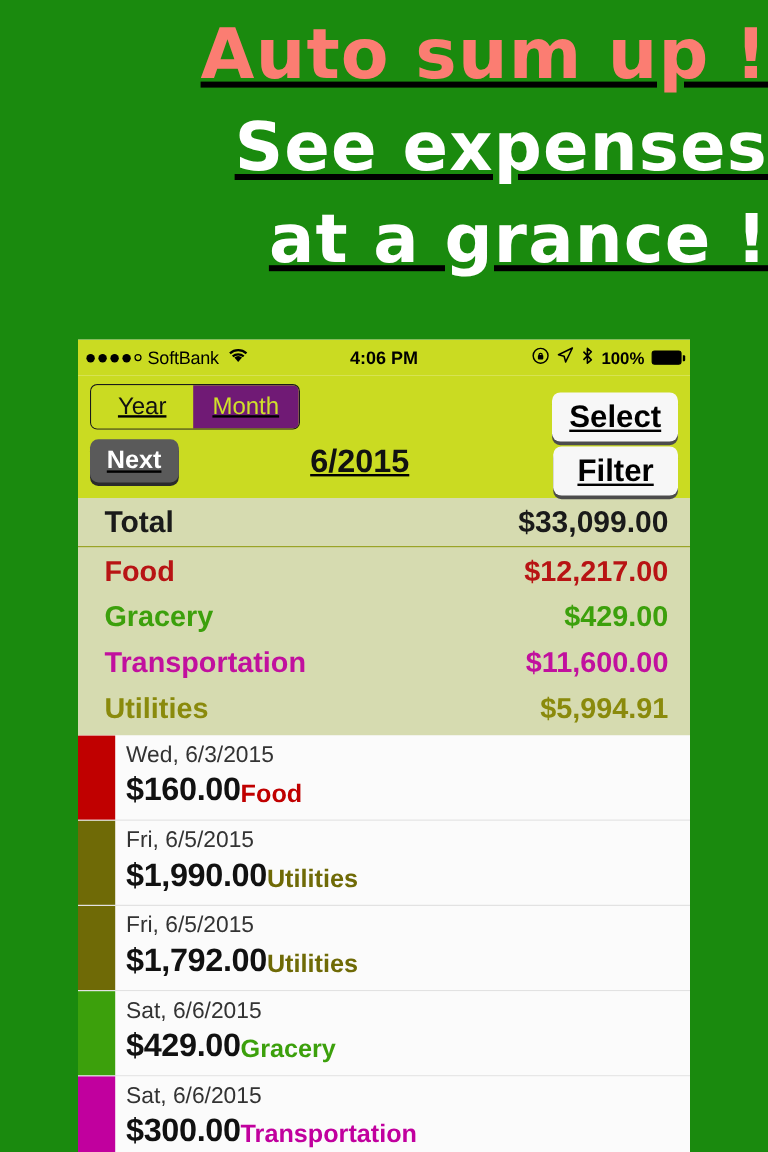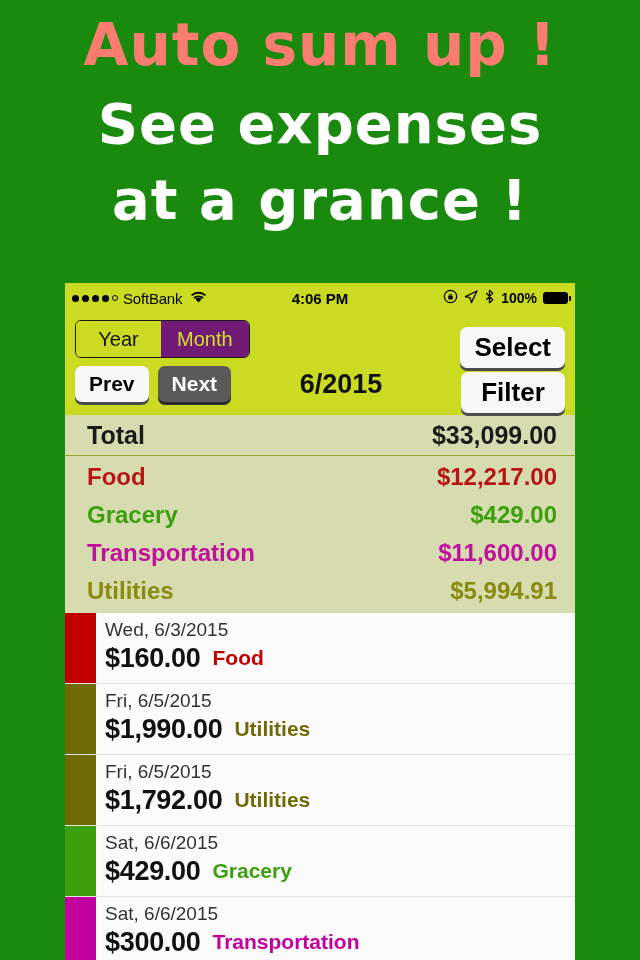--- a/index.html
+++ b/index.html
@@ -7,21 +7,22 @@
   body {
     background:#1a8a0e;
     font-family:"Liberation Sans", sans-serif;
     overflow:hidden;
     position:relative;
   }
 
   
   .promo {
     position:absolute; left:0; top:0; width:640px; height:279px;
-    text-align:center;
+    text-align:right;
+    text-decoration:underline;
   }
   .promo-line {
     font-family:"DejaVu Sans", sans-serif;
     font-weight:bold;
     letter-spacing:1px;
     line-height:1.0;
     white-space:nowrap;
   }
   .promo-1 { color:#fb7d72; font-size:58px; padding-top:16px; }
   .promo-2 { color:#ffffff; font-size:56px; padding-top:22px; }
@@ -63,21 +64,21 @@
     width:25px; height:12px; border:1.6px solid #000; border-radius:2.5px;
     position:relative; background:#000;
   }
   .battery:after{
     content:""; position:absolute; right:-4px; top:3.2px;
     width:2.2px; height:5px; background:#000; border-radius:0 1px 1px 0;
   }
 
   
   .toolbar { background:#cadb22; padding:4px 10px 8px 10px; }
-  .tb-row { display:flex; align-items:center; height:44px; }
+  .tb-row { display:flex; align-items:center; height:44px;text-decoration:underline; }
   .tb-row.r2 { height:46px; }
 
   .segmented {
     display:flex; border:1.6px solid #1a1a1a; border-radius:6px;
     overflow:hidden; height:38px;
   }
   .seg {
     display:flex; align-items:center; justify-content:center;
     padding:0 16px; font-size:20px; min-width:85px;
   }
@@ -129,21 +130,21 @@
     display:flex; height:71px;
     border-bottom:1px solid #e2e2e2;
     background:#fbfbfb;
   }
   .tx-bar { width:31px; flex:0 0 31px; }
   .tx-body {
     flex:1; padding:5px 0 0 9px;
     display:flex; flex-direction:column; justify-content:flex-start;
   }
   .tx-date { font-size:19px; color:#333; line-height:1.25; }
-  .tx-line2 { display:flex; align-items:center; gap:12px; margin-top:1px; }
+  .tx-line2 { display:flex; align-items:flex-end; margin-top:1px; }
   .tx-amount { font-size:27px; font-weight:bold; color:#111; letter-spacing:-0.3px; }
   .tx-cat { font-size:21px; font-weight:bold; }
 </style>
 </head>
 <body>
 
 <div class="promo">
   <div class="promo-line promo-1">Auto sum up !</div>
   <div class="promo-line promo-2">See expenses</div>
   <div class="promo-line promo-3">at a grance !</div>
@@ -199,21 +200,20 @@
       <div class="segmented">
         <div class="seg off">Year</div>
         <div class="seg on">Month</div>
       </div>
       <div class="spacer-right"></div>
       <button class="btn wide">Select</button>
     </div>
 
     <div class="tb-row r2">
       <div class="prevnext">
-        <button class="btn">Prev</button>
         <button class="btn dark">Next</button>
       </div>
       <div class="period-title">6/2015</div>
       <button class="btn wide">Filter</button>
     </div>
 
   </div>
 
   <div class="summary">
     <div class="sum-total">

